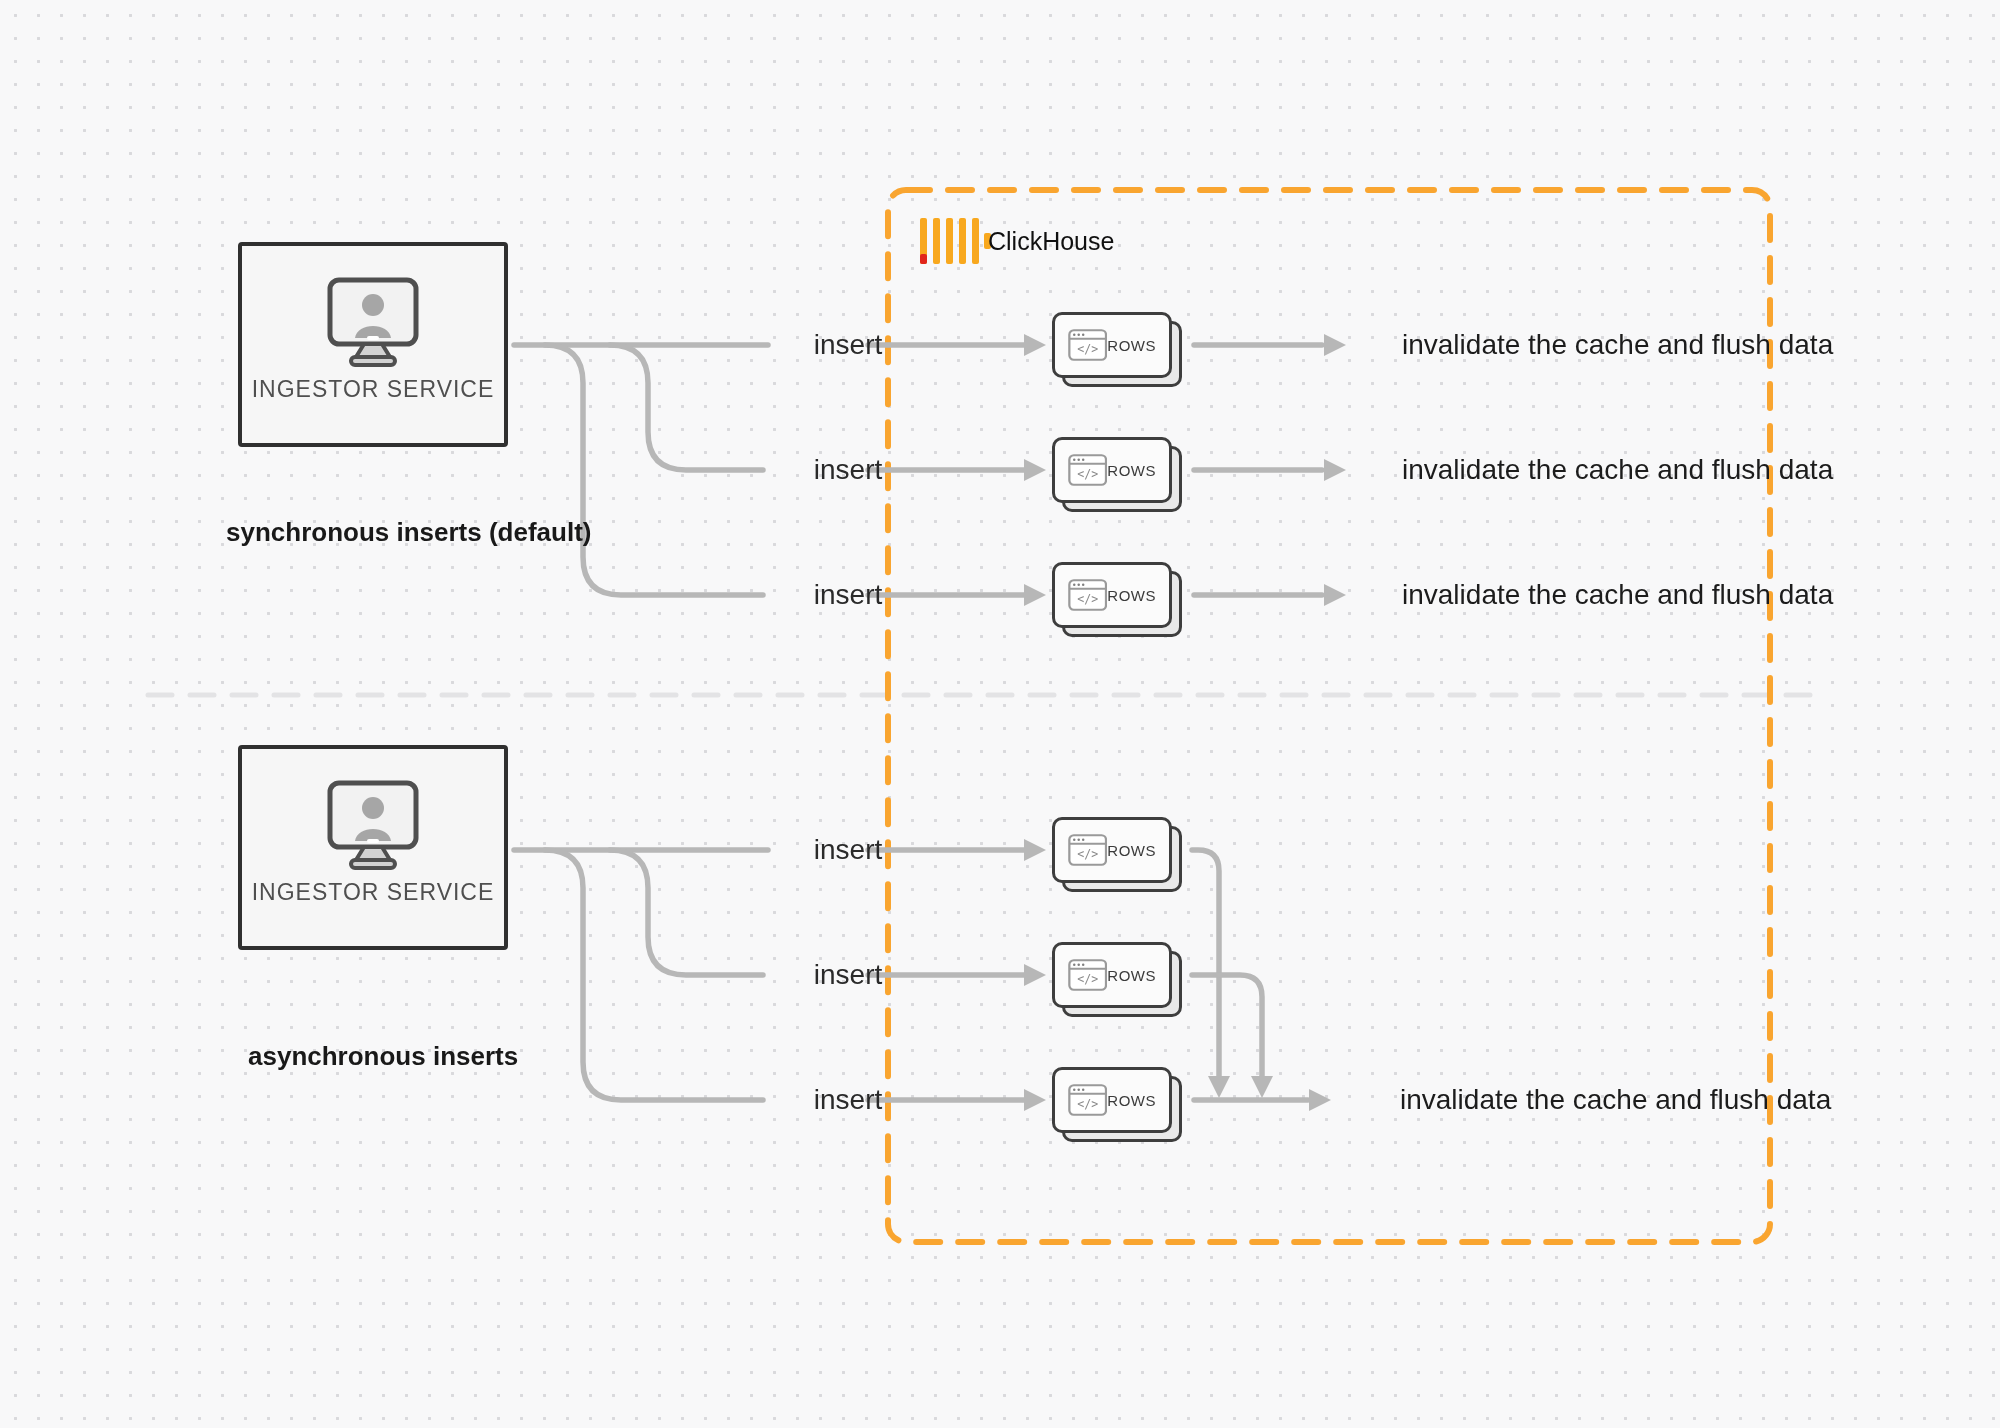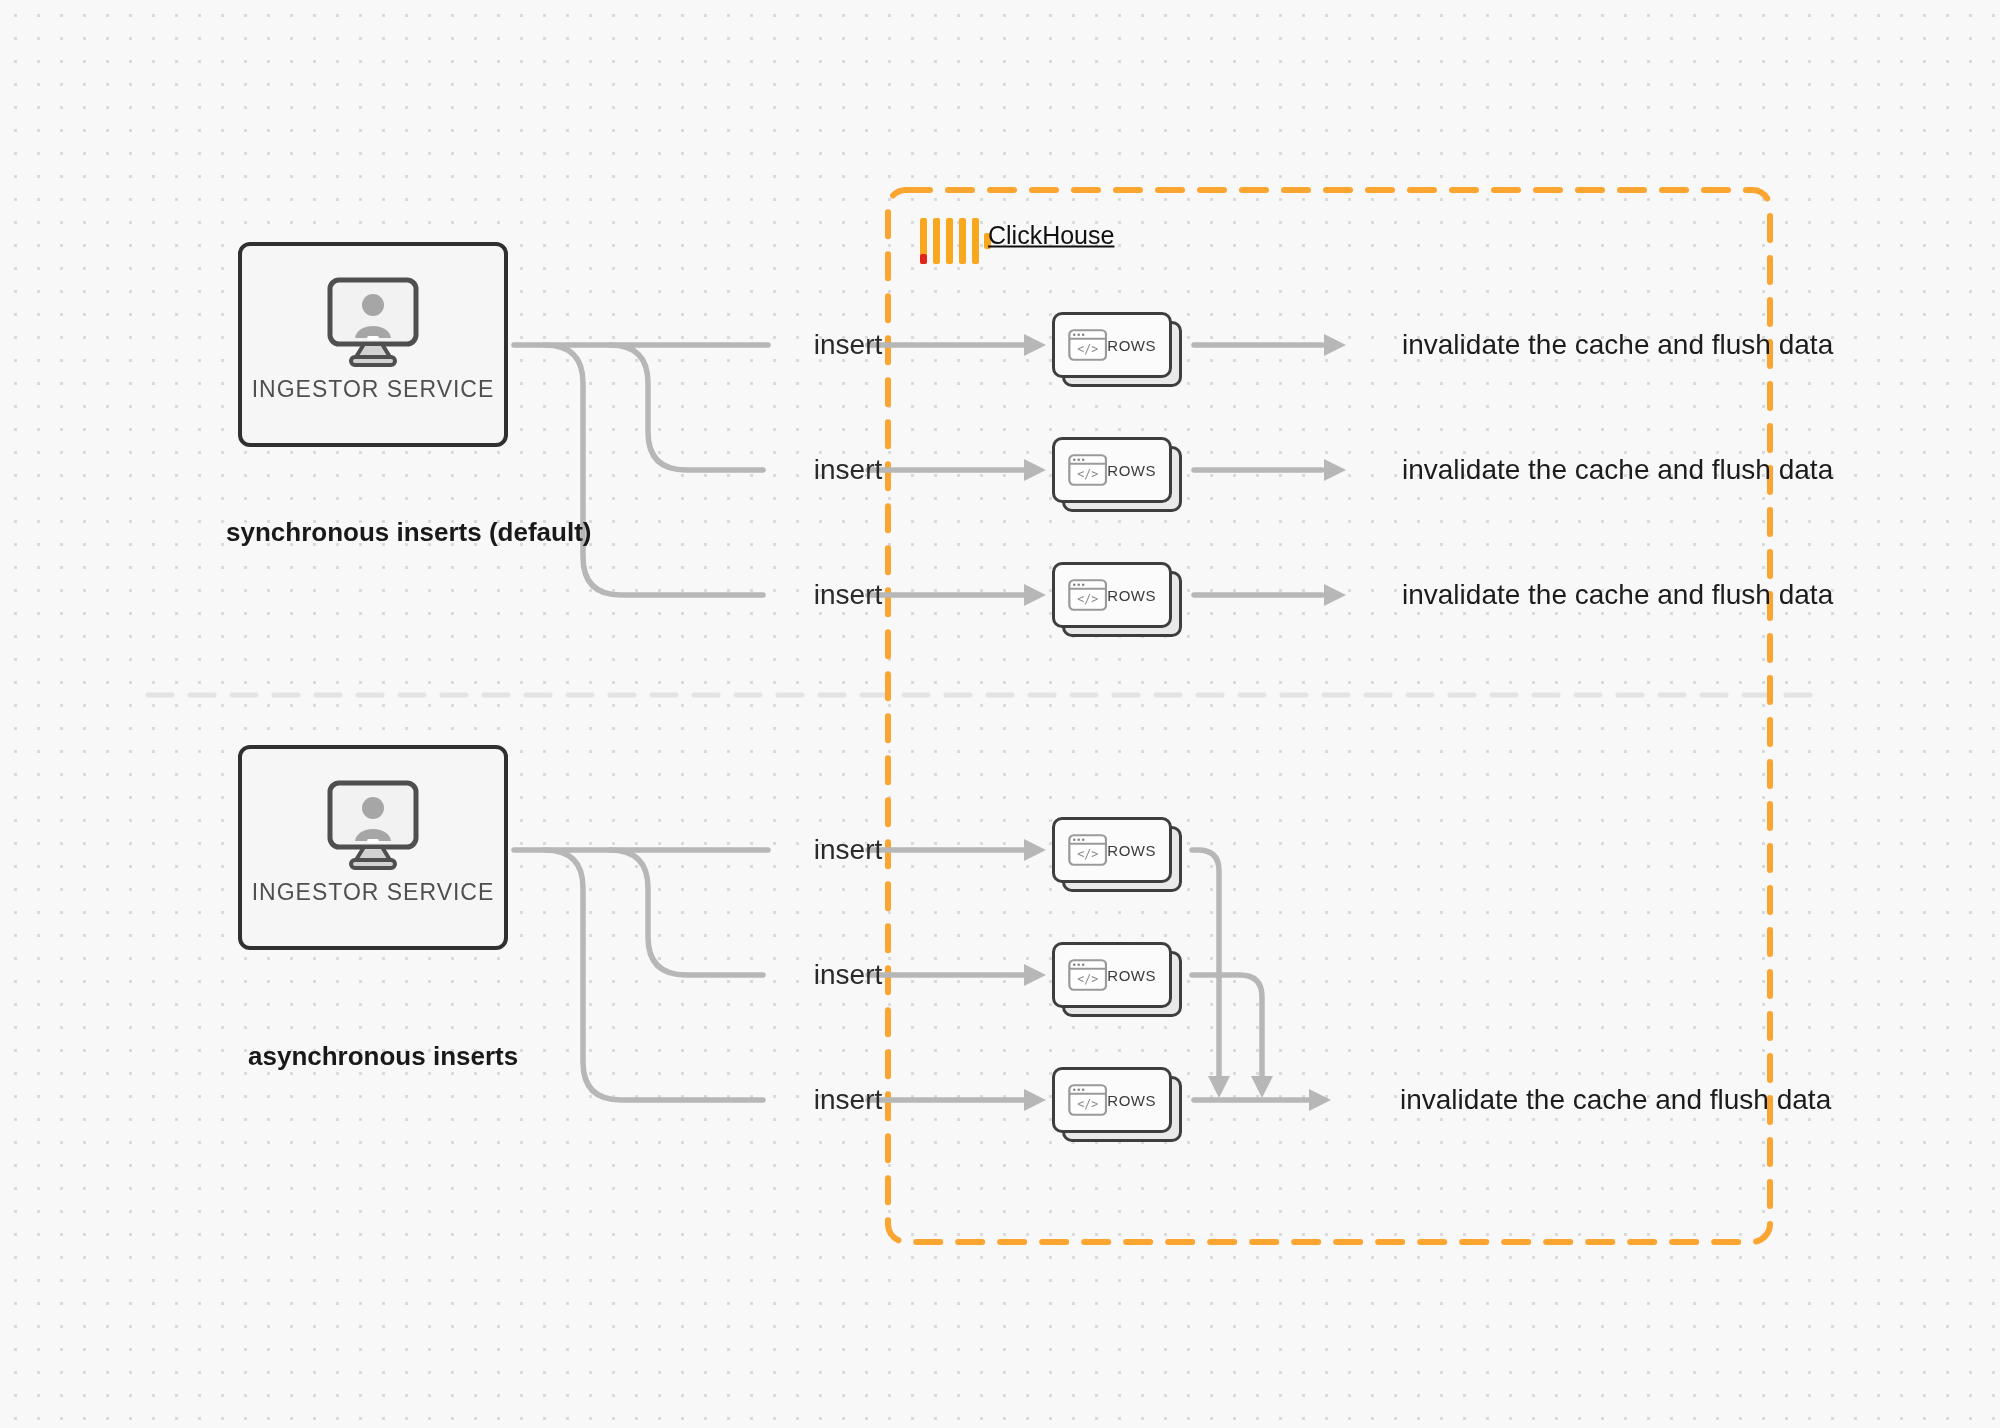--- a/index.html
+++ b/index.html
@@ -13,21 +13,21 @@
     background-position: 4px 4px;
     overflow: hidden;
   }
   .layer { position:absolute; left:0; top:0; width:2000px; height:1428px; pointer-events:none; }
 
   .abs { position:absolute; }
 
   
   .ingestor-box {
     position:absolute; width:270px; height:205px;
-    background:#f6f6f6; border:4.5px solid #303030; border-radius:12px;
+    background:#f6f6f6; border:4.5px solid #303030; border-radius:4px;
     box-sizing:border-box; display:flex; flex-direction:column;
     align-items:center; justify-content:flex-start;
   }
   .ingestor-box .monitor { margin-top:30px; }
   .ingestor-label {
     margin-top:8px; font-size:23px; color:#4f4f4f; letter-spacing:1px;
   }
 
   
   .section-label {
@@ -126,21 +126,21 @@
 
   <svg class="abs" style="left:920px; top:218px;" width="71" height="46" viewBox="0 0 71 46">
     <rect x="0" y="0" width="7" height="46" rx="2" fill="#F8A81E"></rect>
     <rect x="0" y="36" width="7" height="10" rx="2" fill="#E1251B"></rect>
     <rect x="13" y="0" width="7" height="46" rx="2" fill="#F8A81E"></rect>
     <rect x="26" y="0" width="7" height="46" rx="2" fill="#F8A81E"></rect>
     <rect x="39" y="0" width="7" height="46" rx="2" fill="#F8A81E"></rect>
     <rect x="52" y="0" width="7" height="46" rx="2" fill="#F8A81E"></rect>
     <rect x="64" y="15" width="7" height="16" rx="2" fill="#F8A81E"></rect>
   </svg>
-  <div class="clickhouse-wordmark" style="left:988px; top:235px;text-decoration:underline;">ClickHouse</div>
+  <div class="clickhouse-wordmark" style="left:988px; top:241px;">ClickHouse</div>
 
   <div class="ingestor-box" style="left:238px; top:242px;">
     <svg class="monitor" width="94" height="92" viewBox="0 0 94 92">
       <rect x="4" y="4" width="86" height="64" rx="9" fill="#f2f2f2" stroke="#4f4f4f" stroke-width="5"></rect>
       <circle cx="47" cy="29" r="11" fill="#a6a6a6"></circle>
       <path d="M29 62 C31 46 63 46 65 62 Z" fill="#a6a6a6"></path>
       <rect x="41" y="60" width="12" height="4" rx="2" fill="#ffffff"></rect>
       <path d="M38 68 h18 l8 13 h-34 Z" fill="#d2d2d2" stroke="#4f4f4f" stroke-width="4" stroke-linejoin="round"></path>
       <rect x="25" y="81" width="44" height="8" rx="4" fill="#d2d2d2" stroke="#4f4f4f" stroke-width="4"></rect>
     </svg>

